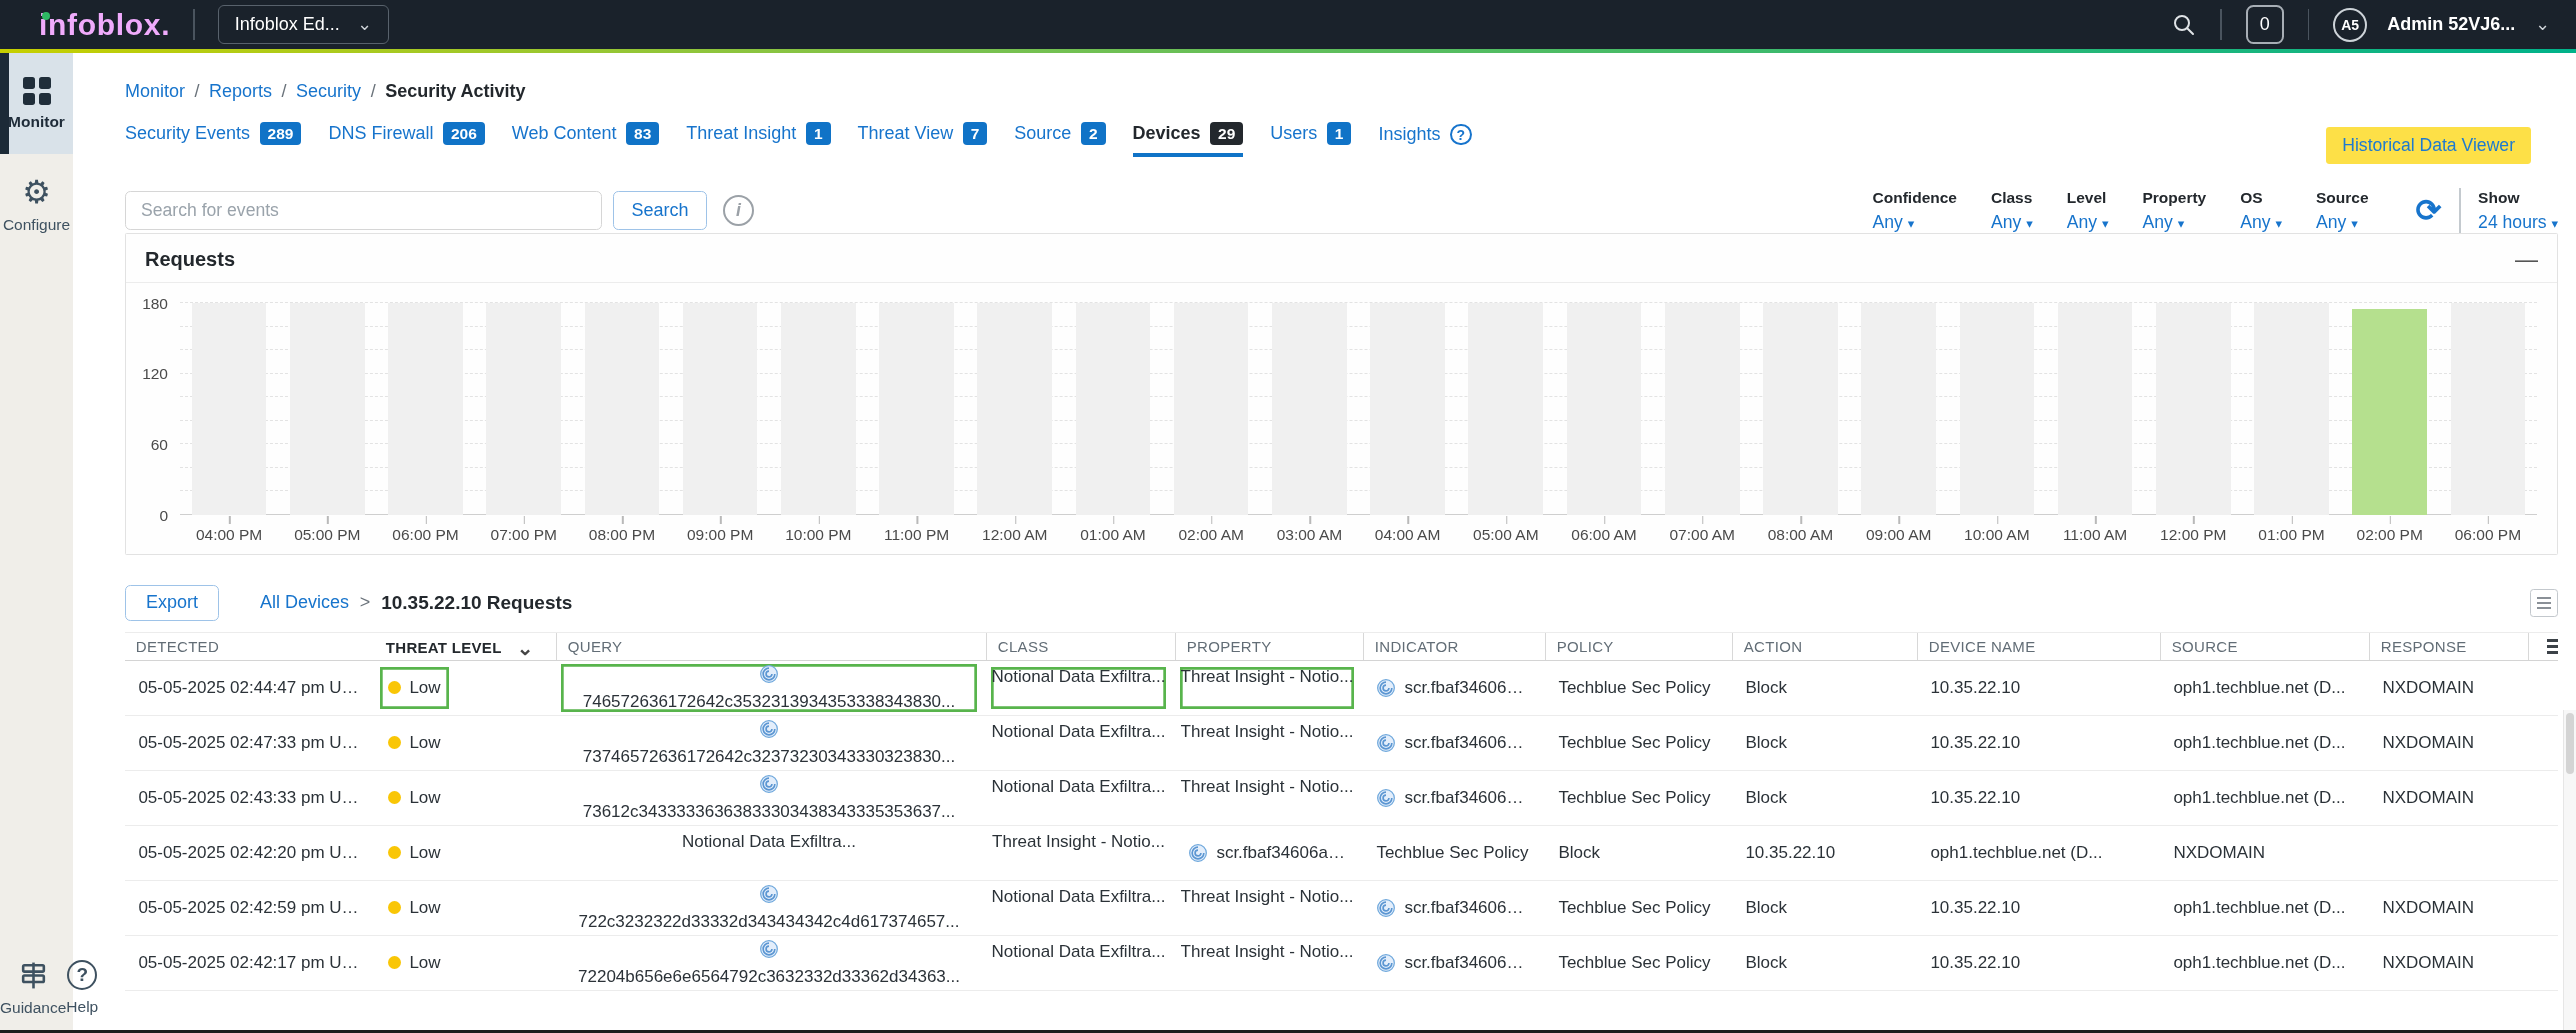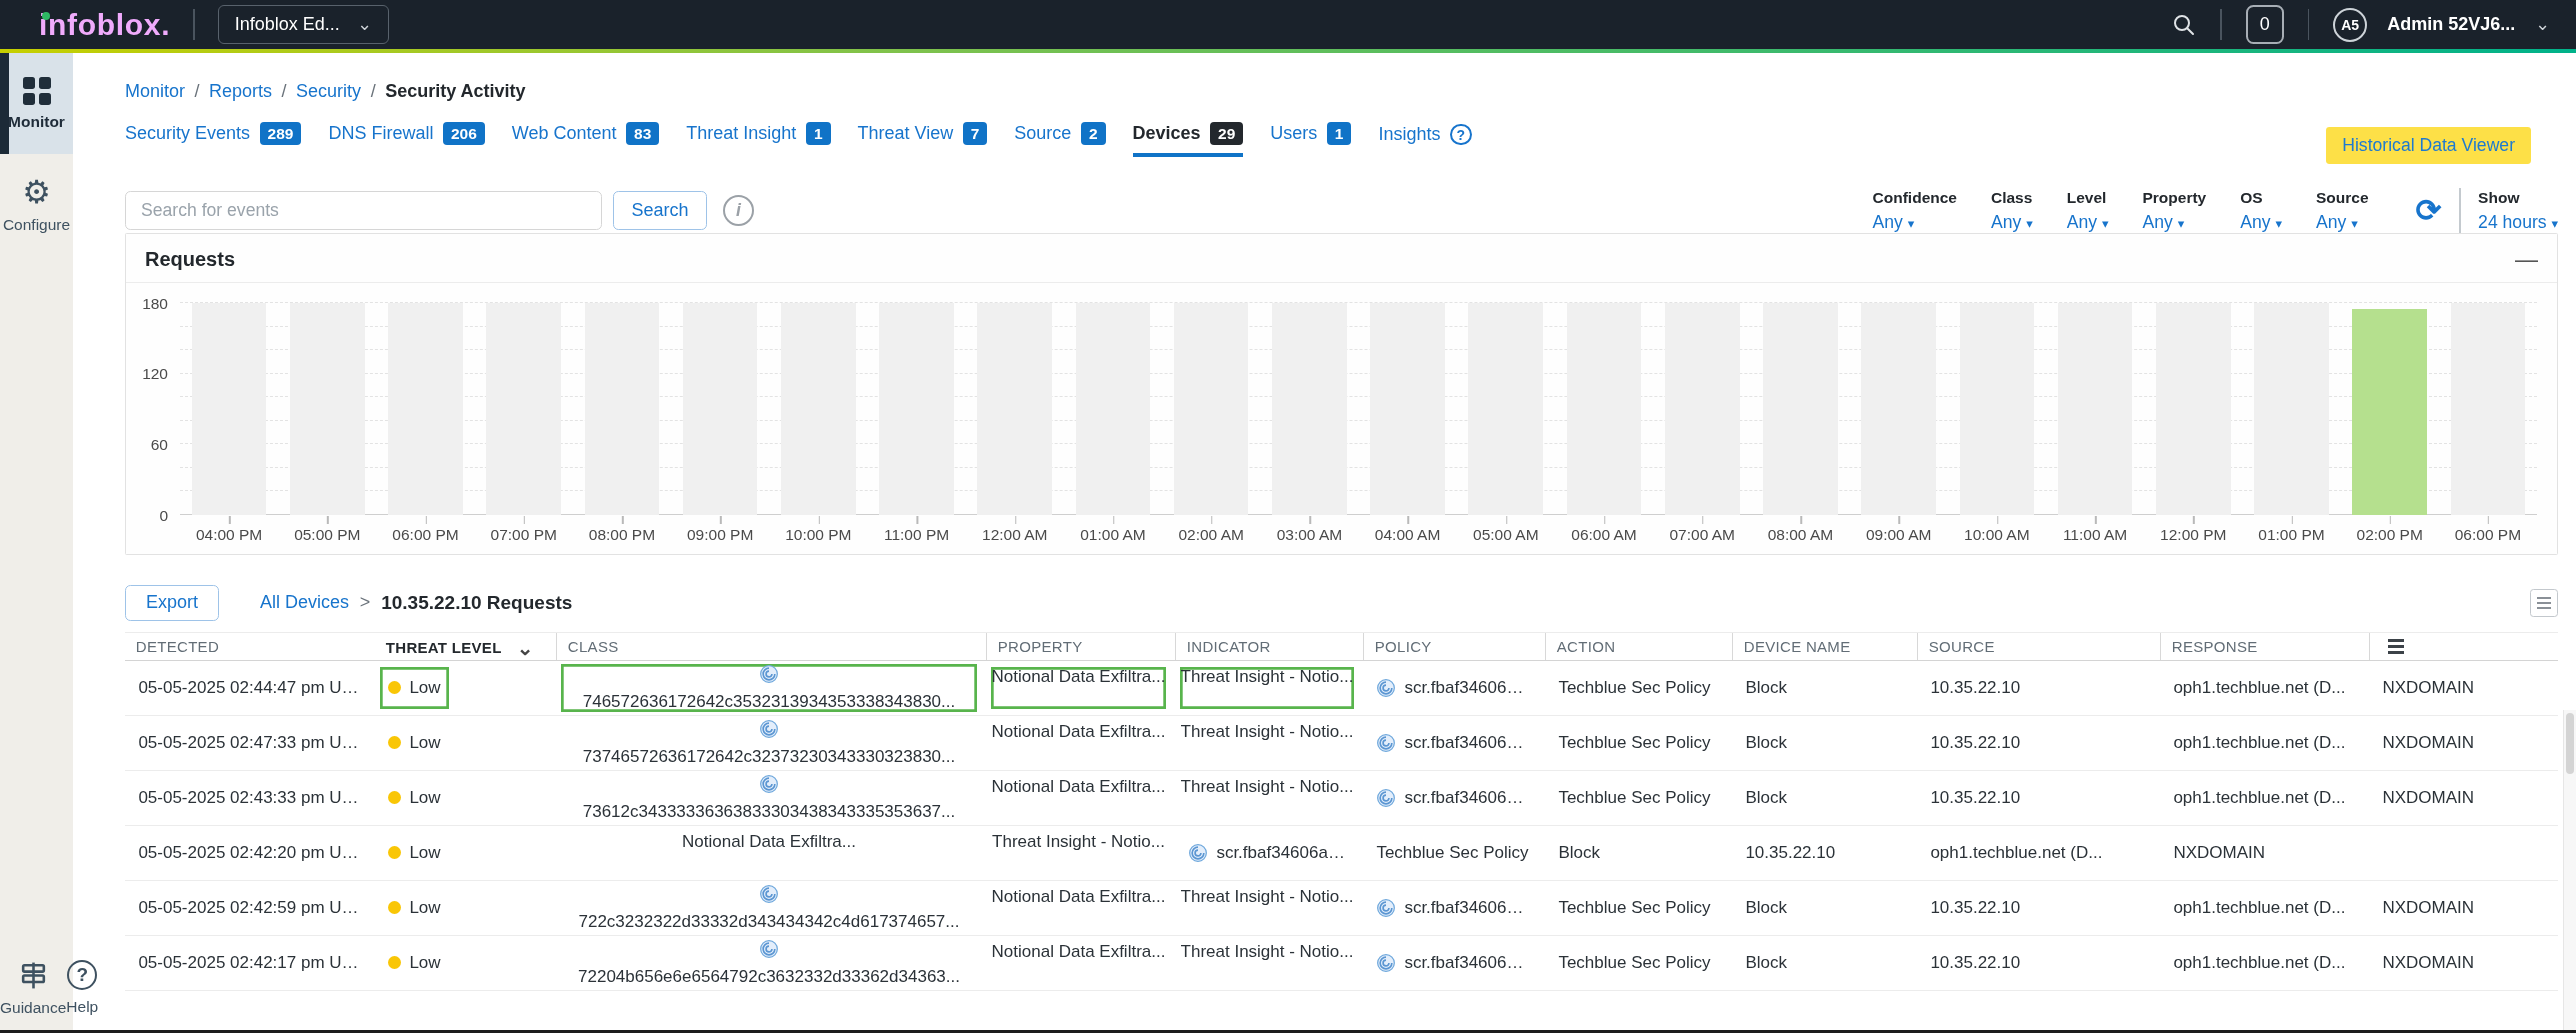--- a/index.html
+++ b/index.html
@@ -424,20 +424,21 @@
 
     <div class="table">
       <div class="thead">
         <div class="th">DETECTED</div>
         <div class="th sorted">
           <span class="sorted-inner">
               <span>THREAT LEVEL</span>
               <span class="chev2">⌄</span>
             </span>
         </div>
+        <div class="th sep">QUERY</div>
         <div class="th sep">CLASS</div>
         <div class="th sep">PROPERTY</div>
         <div class="th sep">INDICATOR</div>
         <div class="th sep">POLICY</div>
         <div class="th sep">ACTION</div>
         <div class="th sep">DEVICE NAME</div>
         <div class="th sep">SOURCE</div>
         <div class="th sep">RESPONSE</div>
         <div class="th sep">
             <span class="menu-glyph">

